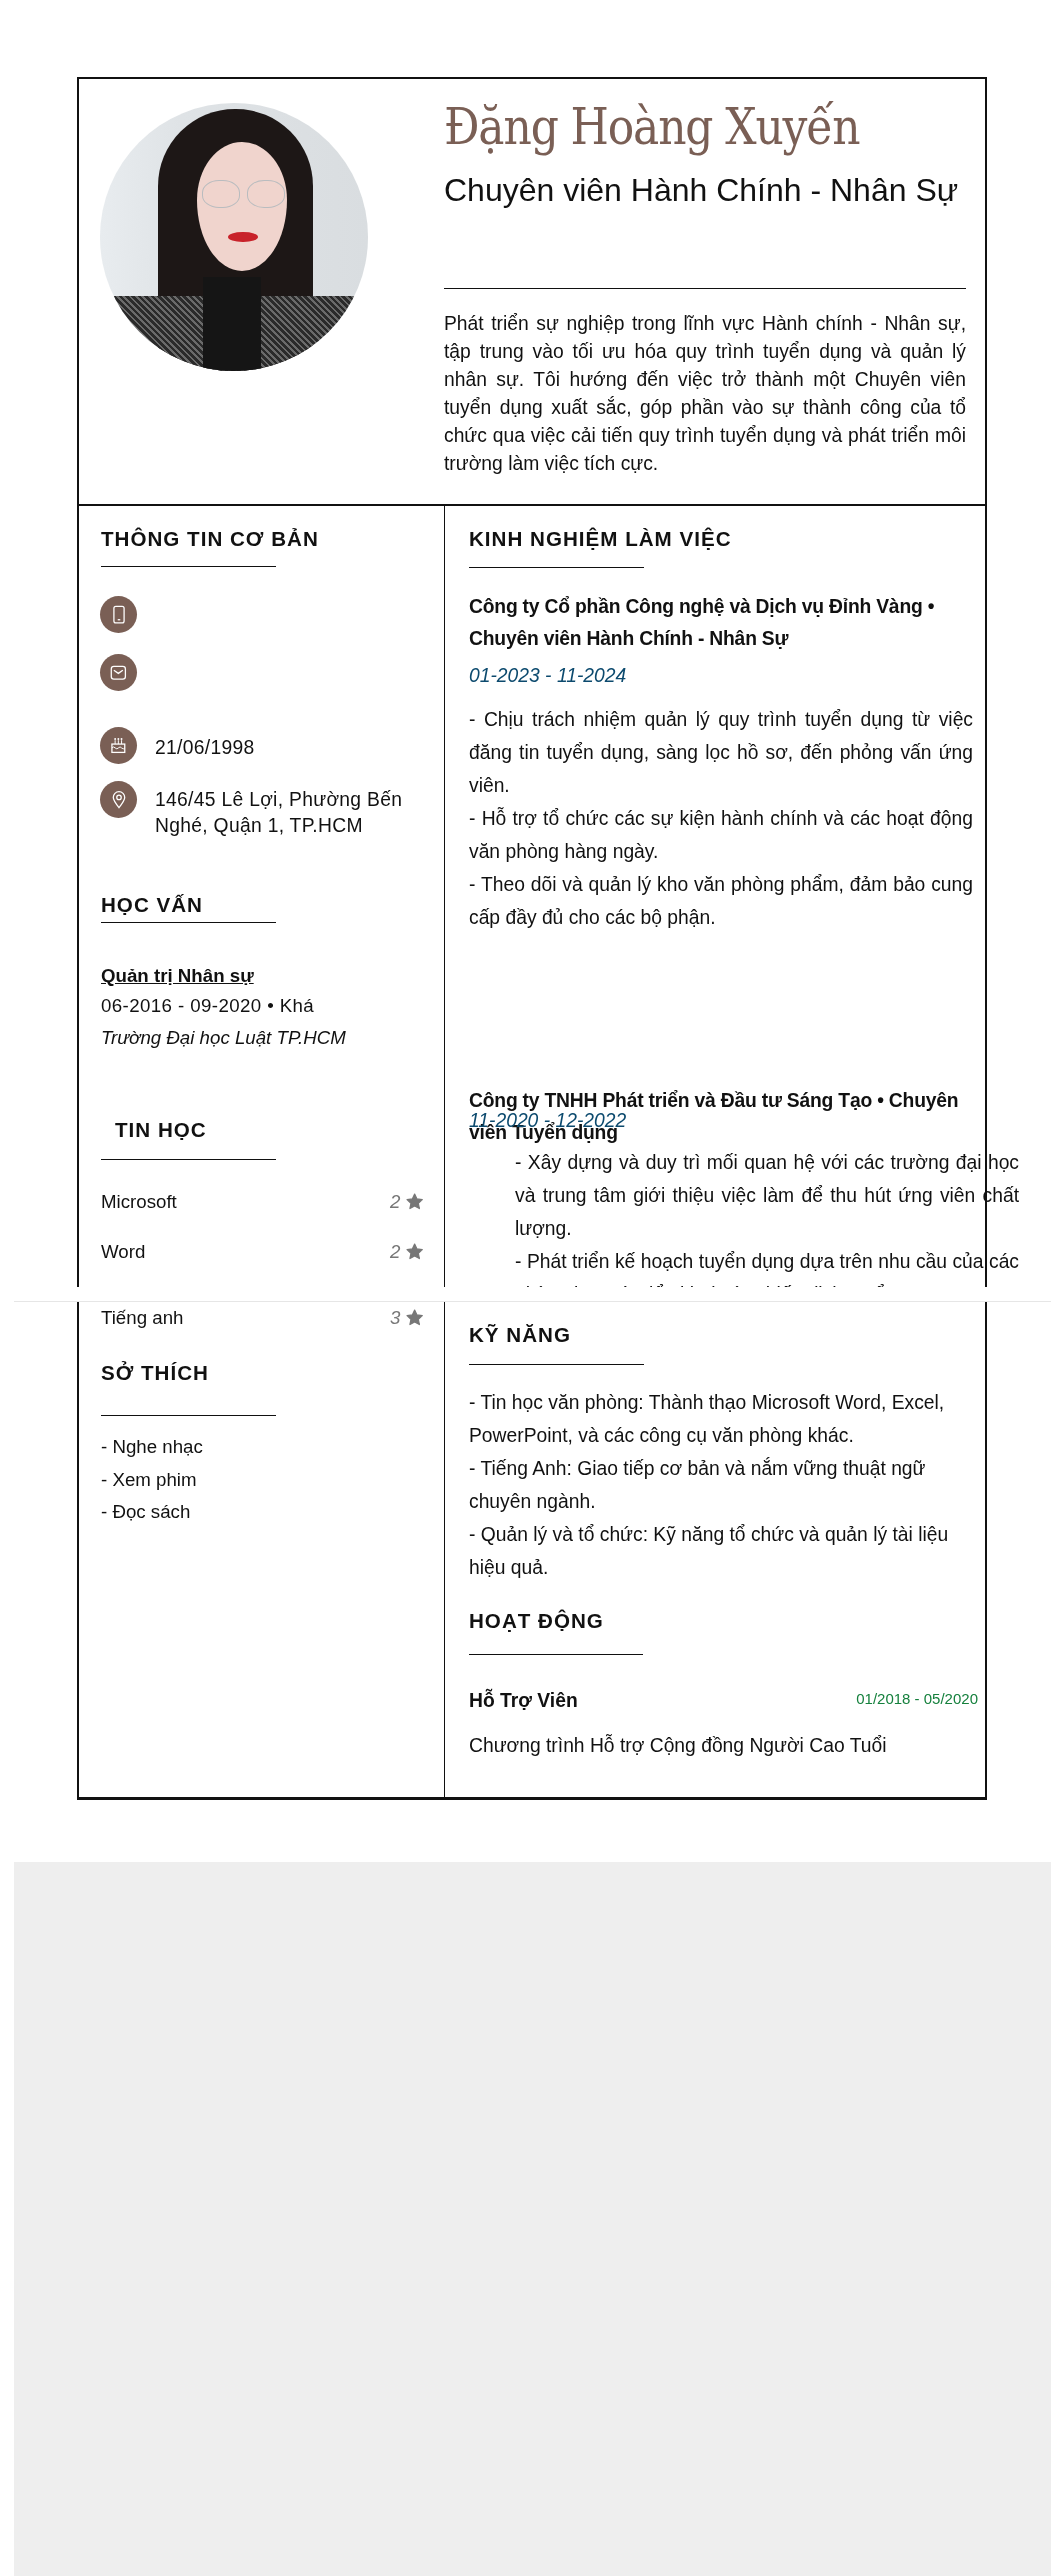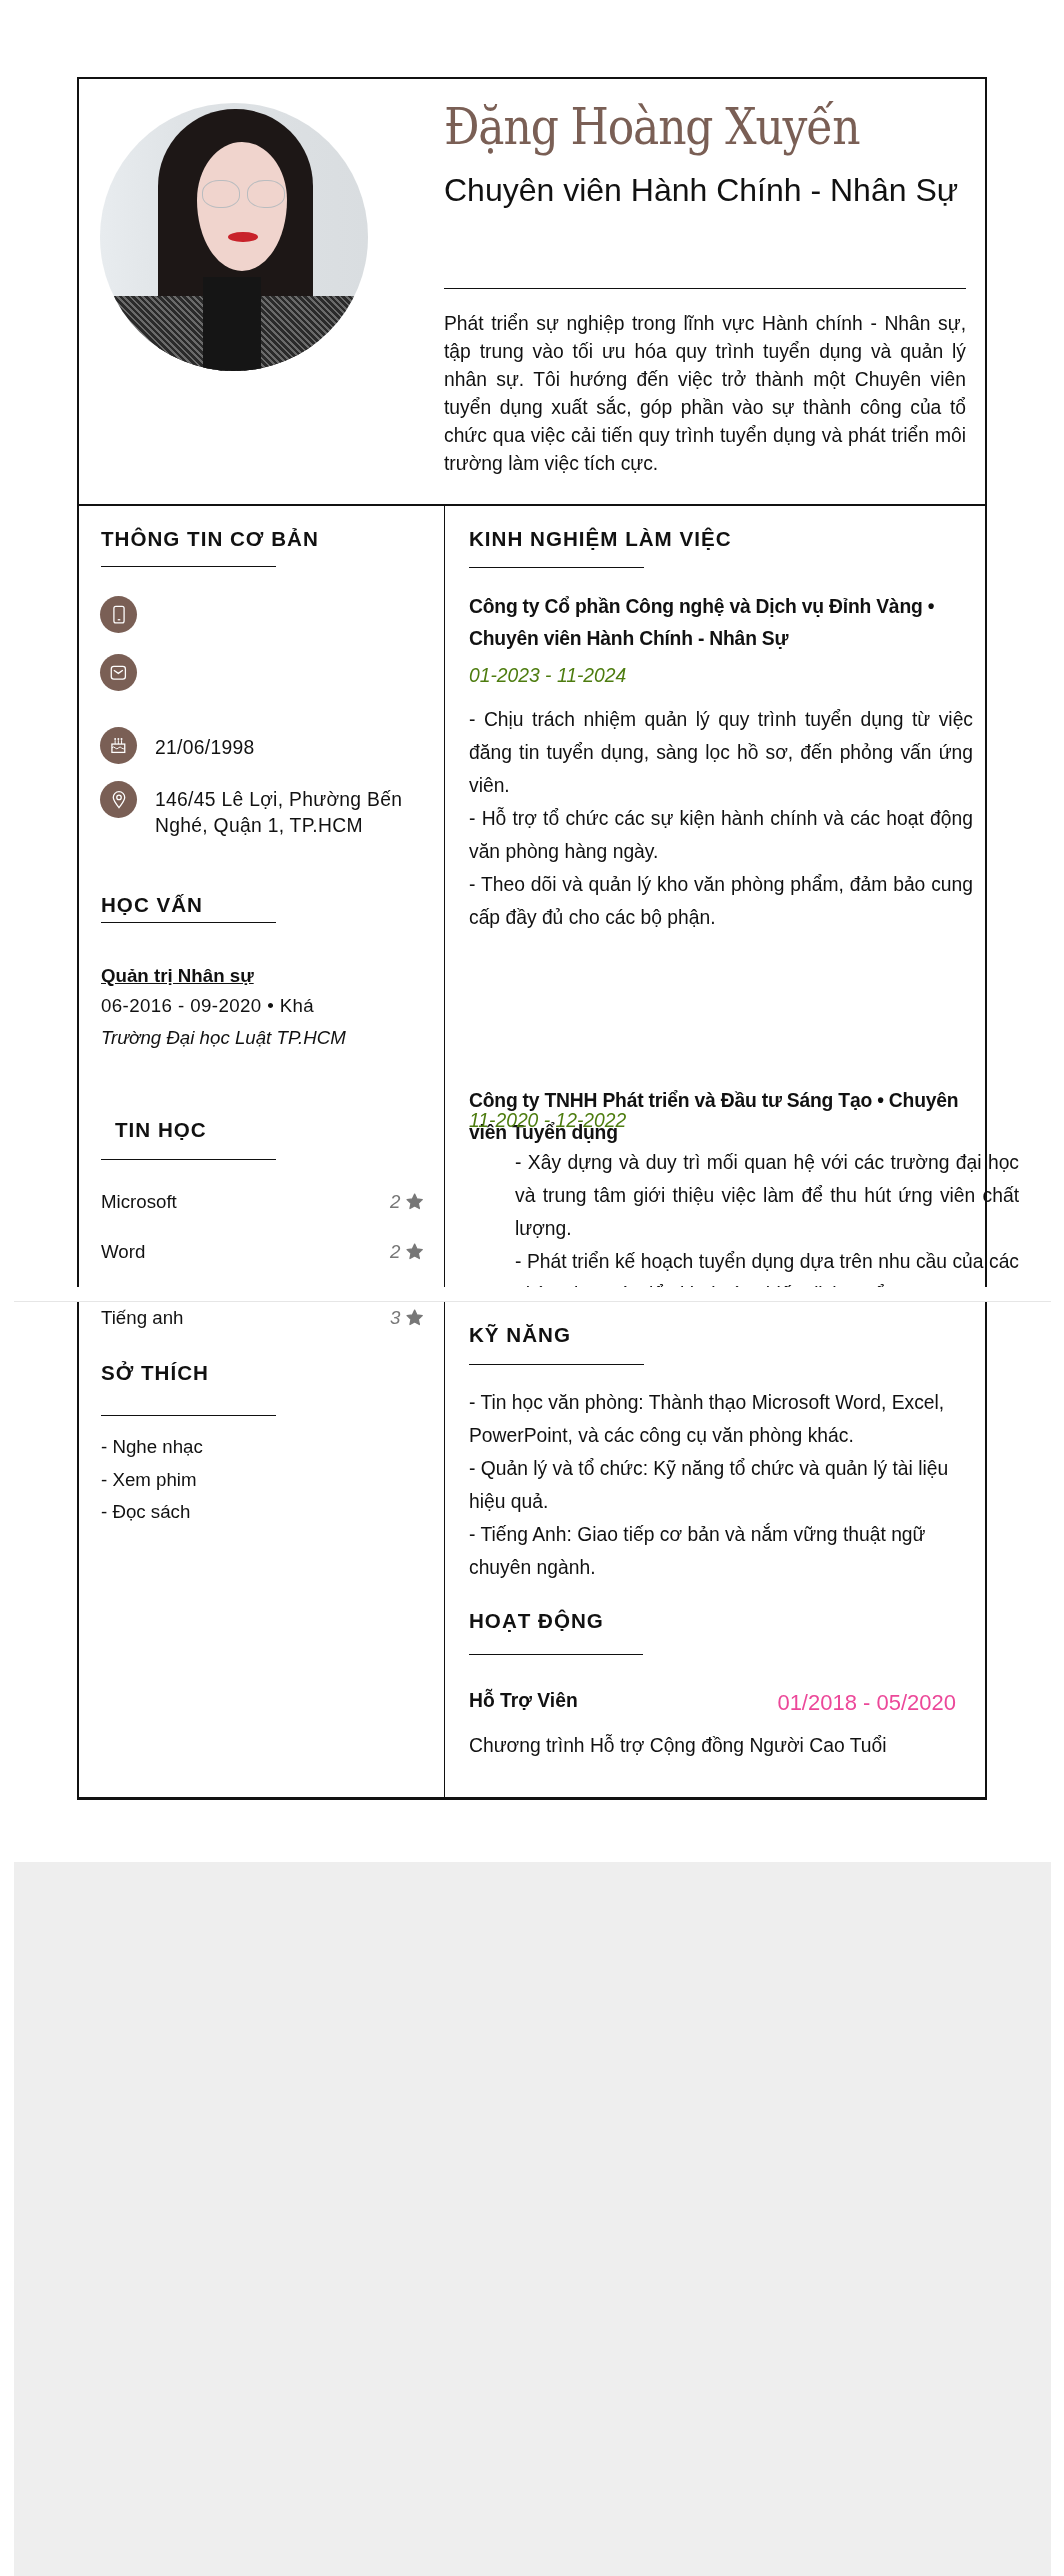--- a/index.html
+++ b/index.html
@@ -29,25 +29,25 @@
   .sec-rule{position:absolute;height:1.3px;background:#111;width:175px;}
   .icon-circle{position:absolute;width:37px;height:37px;border-radius:50%;background:#7a5f55;display:flex;align-items:center;justify-content:center;}
   .info-text{position:absolute;font-size:19.3px;line-height:26px;color:#111;letter-spacing:0.3px;}
   .edu-major{left:101px;top:965px;font-size:18.7px;font-weight:bold;color:#111;text-decoration:underline;}
   .edu-meta{left:101px;top:995px;font-size:18.7px;color:#111;letter-spacing:0.4px;}
   .edu-school{left:101px;top:1027px;font-size:18.7px;font-style:italic;color:#111;}
   .skill-name{position:absolute;font-size:18.7px;color:#111;}
   .skill-rate{position:absolute;font-size:18.7px;font-style:italic;color:#777;}
   .star{position:absolute;width:19.3px;height:19.3px;}
   .job-head{position:absolute;left:469px;width:502px;font-size:19.3px;font-weight:bold;line-height:32px;color:#111;letter-spacing:-0.2px;}
-  .job-date{position:absolute;left:469px;font-size:19.3px;font-style:italic;color:#4d7c0f;text-align:center;}
+  .job-date{position:absolute;left:469px;font-size:19.3px;font-style:italic;color:#0c4a6e;text-align:center;}
   .job-desc{position:absolute;left:469px;width:504px;font-size:19.3px;line-height:33px;text-align:justify;color:#111;}
   .plain-list{position:absolute;font-size:18.7px;line-height:32px;color:#111;}
   .act-role{position:absolute;left:469px;top:1703px;font-size:19.3px;font-weight:bold;color:#111;}
-  .act-date{position:absolute;right:109px;top:1703px;font-size:22px;color:#ec4899;}
+  .act-date{position:absolute;right:87px;top:1703px;font-size:15px;color:#15803d;}
   .act-org{position:absolute;left:469px;top:1748px;font-size:19.3px;color:#111;}
 </style>
 </head>
 <body>
 
 <div id="page1" class="page">
 
   <div class="frame-line" style="left:77px;top:77px;width:910px;height:1.9px;"></div>
   <div class="frame-line" style="left:77px;top:77px;width:1.9px;height:1210px;"></div>
   <div class="frame-line" style="left:985px;top:77px;width:1.9px;height:1210px;"></div>
@@ -168,22 +168,22 @@
   <div class="sec-title" style="left:101px;top:59px;">SỞ THÍCH</div>
   <div class="sec-rule" style="left:101px;top:113px;"></div>
   <div class="plain-list" style="left:101px;top:129px;">- Nghe nhạc</div>
   <div class="plain-list" style="left:101px;top:162px;">- Xem phim</div>
   <div class="plain-list" style="left:101px;top:194px;">- Đọc sách</div>
 
   <div class="sec-title" style="left:469px;top:21px;">KỸ NĂNG</div>
   <div class="sec-rule" style="left:469px;top:62px;"></div>
   <div class="job-desc" style="top:84px;text-align:left;" id="skillsdesc">
       <div>- Tin học văn phòng: Thành thạo Microsoft Word, Excel, PowerPoint, và các công cụ văn phòng khác.</div>
+      <div>- Tiếng Anh: Giao tiếp cơ bản và nắm vững thuật ngữ chuyên ngành.</div>
       <div>- Quản lý và tổ chức: Kỹ năng tổ chức và quản lý tài liệu hiệu quả.</div>
-      <div>- Tiếng Anh: Giao tiếp cơ bản và nắm vững thuật ngữ chuyên ngành.</div>
     </div>
 
   <div class="sec-title" style="left:469px;top:307px;">HOẠT ĐỘNG</div>
   <div class="sec-rule" style="left:469px;top:352px;width:174px;"></div>
   <div class="act-role" style="top:388px;">Hỗ Trợ Viên</div>
   <div class="act-date" style="top:388px;">01/2018 - 05/2020</div>
   <div class="act-org" style="top:433px;">Chương trình Hỗ trợ Cộng đồng Người Cao Tuổi</div>
 </div>
 
 <div class="grey-block"></div>

